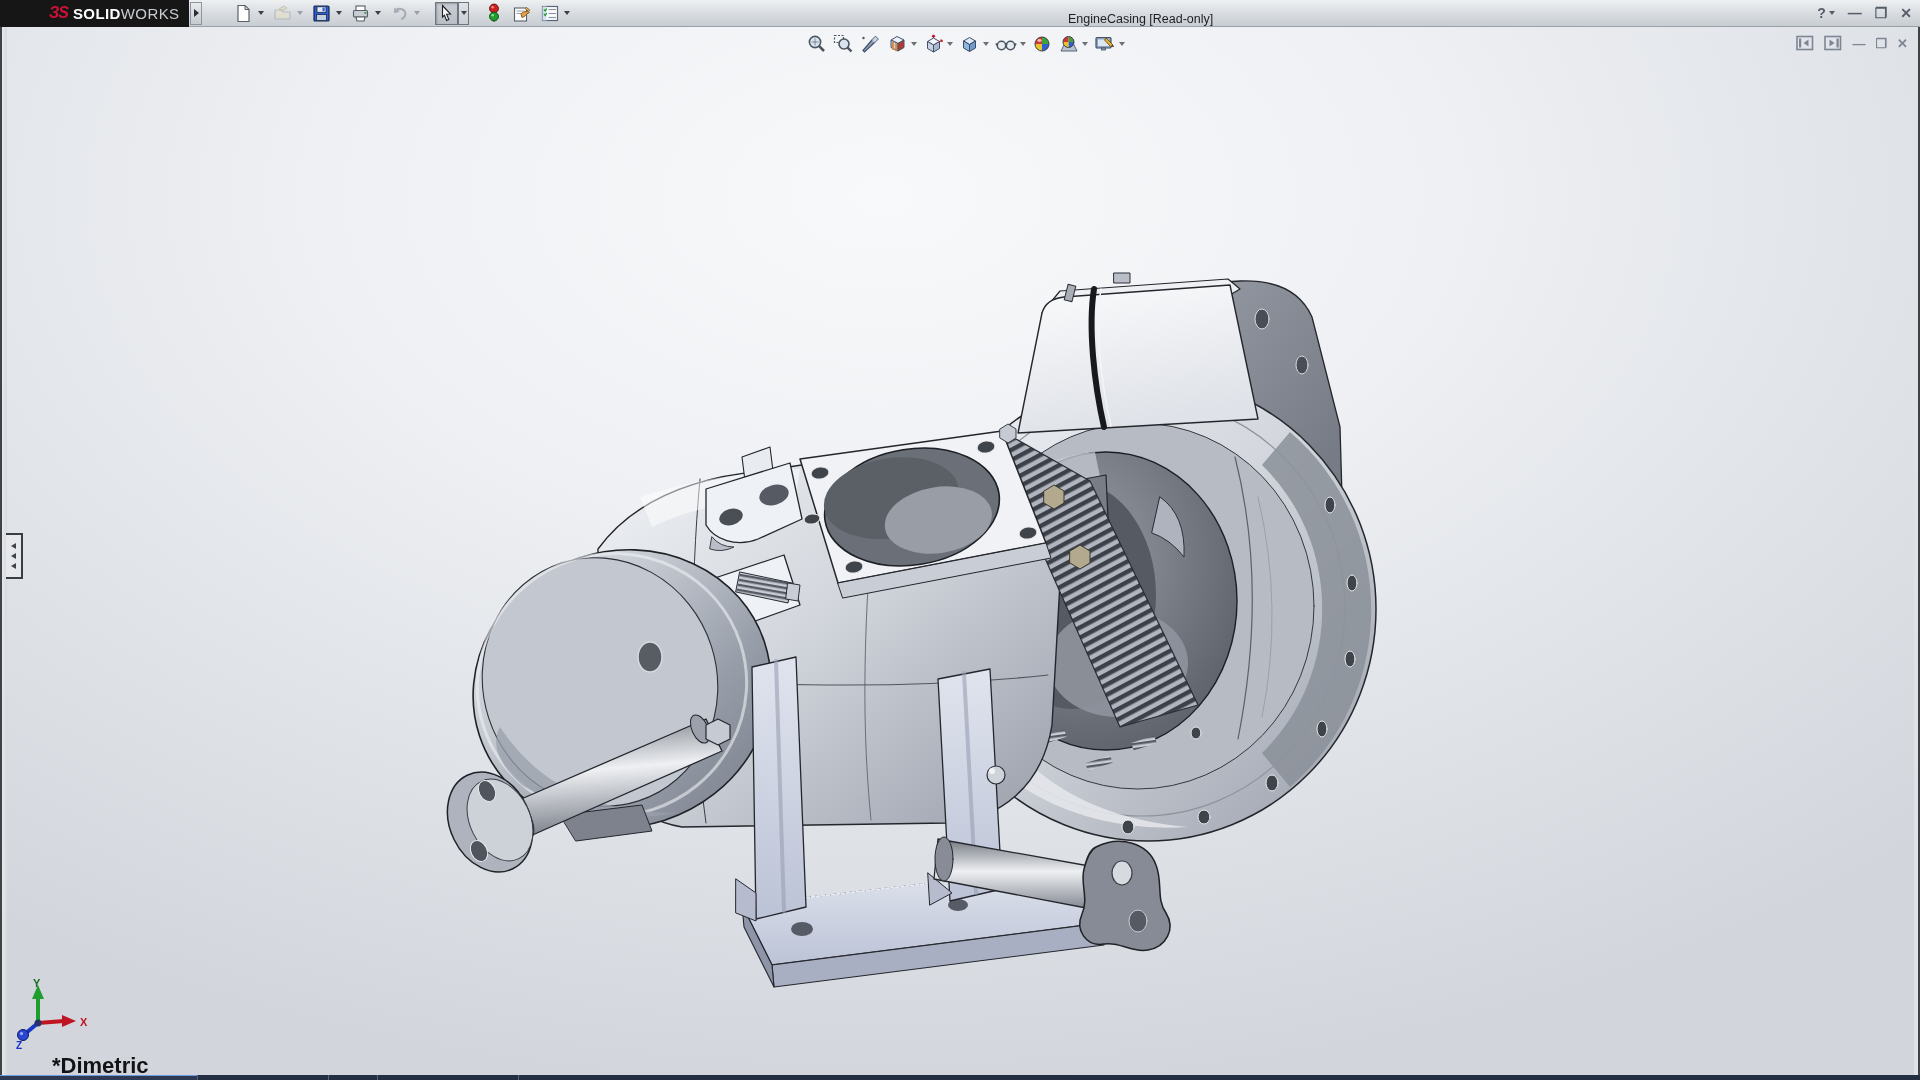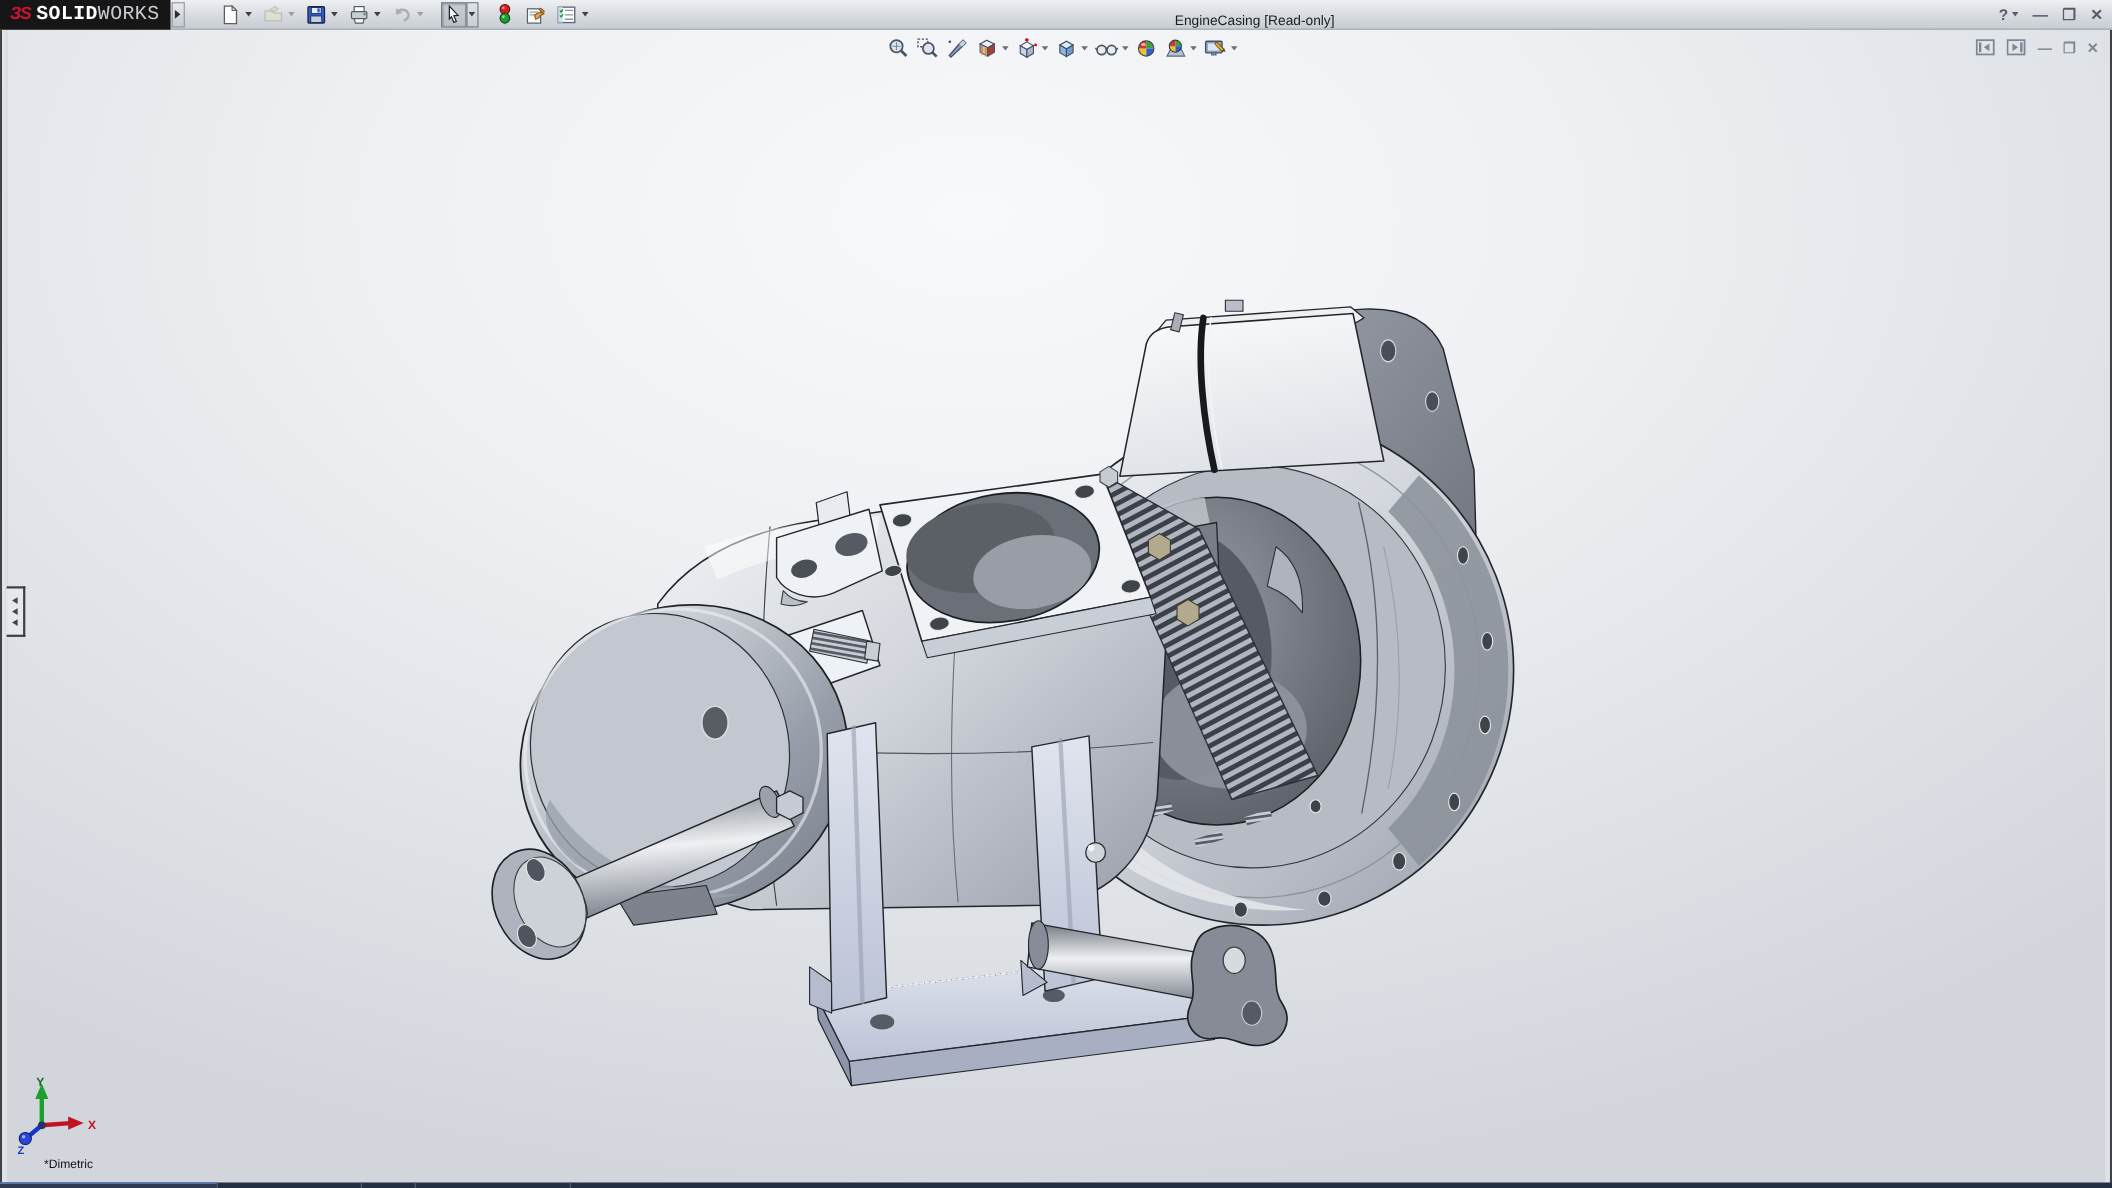--- a/index.html
+++ b/index.html
@@ -5,22 +5,22 @@
   html,body{margin:0;padding:0;width:1920px;height:1080px;overflow:hidden;
     font-family:"Liberation Sans", sans-serif; background:#d3d6dc;}
   *{box-sizing:border-box;}
 
   
   .titlebar{position:relative;height:27px;width:1920px;
     background:linear-gradient(#eef0f2,#d7dbdf 55%,#c8cdd3);
     border-bottom:1px solid #9aa0a8; display:flex; align-items:center; z-index:50;}
   .logo{height:27px;min-width:126px;background:#161616;display:flex;align-items:center;
     padding:0 10px 0 9px;gap:5px;}
-  .logo-mark{color:#cc1236;font-weight:bold;font-style:italic;font-size:16px;letter-spacing:-1px;}
-  .brand{font-size:18px;letter-spacing:.4px;color:#fff;font-weight:bold;font-family:Liberation Mono, monospace;}
+  .logo-mark{color:#cc1236;font-weight:bold;font-style:italic;font-size:16px;letter-spacing:-1px;margin-left:40px;}
+  .brand{font-size:15px;letter-spacing:.4px;color:#fff;font-weight:bold;}
   .brand .lt{font-weight:normal;color:#c9cdd2;}
   .menu-arrow{width:12px;height:23px;margin-left:1px;border:1px solid #8f959d;
     background:linear-gradient(#e8eaed,#c6cbd1);display:flex;align-items:center;justify-content:center;}
   .menu-arrow i{width:0;height:0;border-left:5px solid #2a2d31;border-top:4px solid transparent;border-bottom:4px solid transparent;}
   .tbar{display:flex;align-items:center;margin-left:30px;}
   .tb-item{display:flex;align-items:center;margin-right:5px;}
   .tb-btn{width:23px;height:23px;display:flex;align-items:center;justify-content:center;border:1px solid transparent;}
   .tb-btn.active{border:1px solid #6f7680;background:linear-gradient(#c9ced5,#b9bfc7);
     box-shadow:inset 1px 1px 2px rgba(0,0,0,.25);}
   .tb-caret{width:11px;height:23px;display:flex;align-items:center;justify-content:center;}
@@ -52,21 +52,21 @@
   
   .doc-controls{position:absolute;right:12px;top:8px;display:flex;align-items:center;gap:10px;z-index:45;
     color:#7e8595;font-size:13px;font-weight:bold;}
 
   
   .collapsed-tab{position:absolute;left:6px;top:506px;width:17px;height:46px;z-index:45;
     background:#e6e8ec;border:2px solid #3a3d42;border-left:none;
     display:flex;flex-direction:column;align-items:center;justify-content:center;gap:4px;}
   .collapsed-tab i{width:0;height:0;border-right:5px solid #3f434b;border-top:3.5px solid transparent;border-bottom:3.5px solid transparent;}
 
-  .view-label{position:absolute;left:40px;top:1026px;font-size:11px;font-weight:normal;color:#121316;z-index:45;}
+  .view-label{position:absolute;left:52px;top:1026px;font-size:22px;font-weight:bold;color:#121316;z-index:45;}
   .triad{position:absolute;left:10px;top:950px;z-index:44;}
 
   .model-svg{position:absolute;left:0;top:0;z-index:10;}
 
   
   .taskbar{position:absolute;left:0;bottom:0;width:1920px;height:5px;background:#242e42;z-index:48;display:flex;}
   .taskbar .seg{height:5px;border-left:1px solid #55617d;}
   .taskbar .seg.first{border-left:none;border-top:1px solid #6f9bd8;background:#2e3a54;}
 </style>
 </head>

